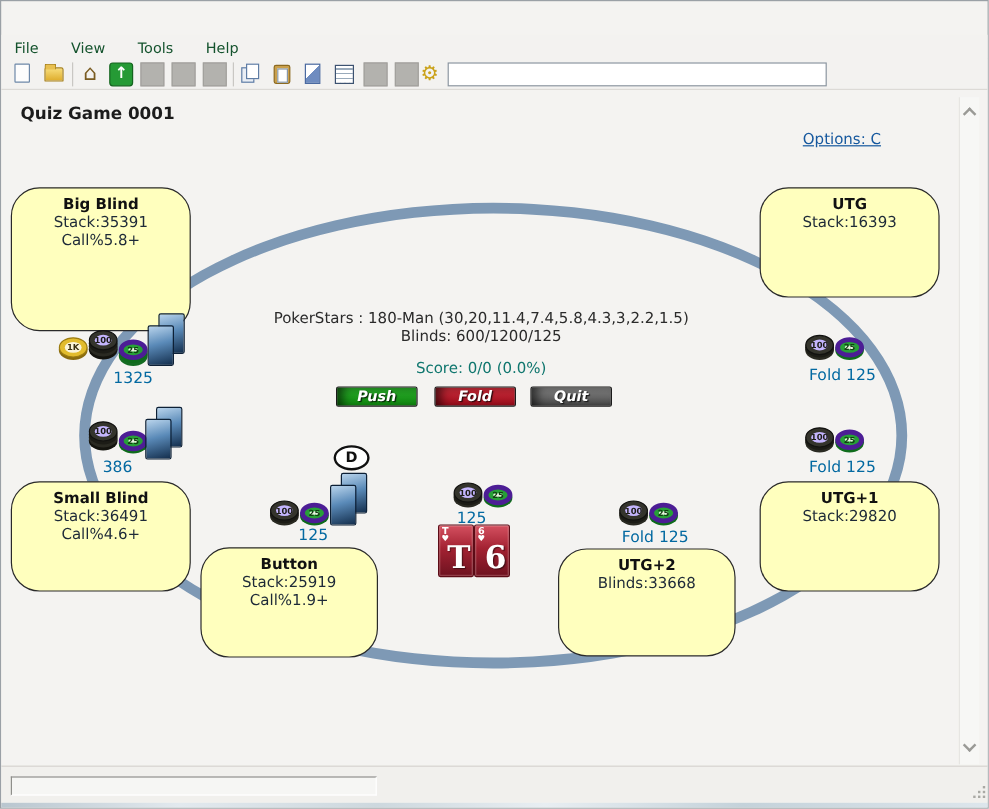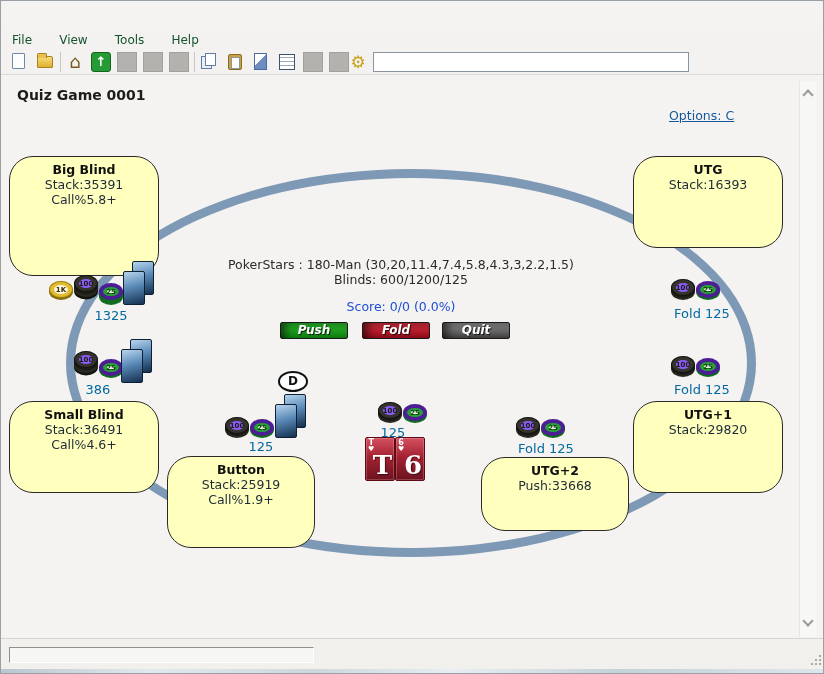--- a/index.html
+++ b/index.html
@@ -47,36 +47,36 @@
   
   .content{position:absolute;left:0;top:74px;width:824px;height:563px;background:#f4f3f1;}
   .heading{position:absolute;left:16px;top:12px;font-size:14px;font-weight:bold;color:#1c1c1c;}
   .optlink{position:absolute;left:668px;top:33px;font-size:12.5px;color:#16589e;text-decoration:underline;}
   .ring{position:absolute;left:65px;top:94px;width:690px;height:388px;border:9px solid #7e99b5;border-radius:50%;}
   
   .seat{position:absolute;background:#ffffbe;border:1px solid #2a2a2a;border-radius:24px;text-align:center;padding-top:5px;font-size:12.5px;color:#1e2a38;line-height:15px;}
   .seat .pname{font-weight:bold;color:#111;}
   
   .cinfo{position:absolute;left:120px;top:182px;width:560px;text-align:center;font-size:12.5px;color:#2b2b2b;line-height:15px;}
-  .cscore{position:absolute;left:120px;top:224px;width:560px;text-align:center;font-size:12.5px;color:#1d4ed8;}
+  .cscore{position:absolute;left:120px;top:224px;width:560px;text-align:center;font-size:12.5px;color:#0f766e;}
   .gbtn{position:absolute;top:247px;width:68px;height:17px;border:1px solid #1a1a1a;border-radius:2px;color:#fff;
     font-size:12px;font-weight:bold;font-style:italic;text-align:center;line-height:15px;
     text-shadow:1px 1px 1px rgba(0,0,0,.8);
     box-shadow:inset 10px 0 8px -5px rgba(0,0,0,.55), inset 0 9px 7px -6px rgba(0,0,0,.35);}
   .gbtn-push{left:279px;background:linear-gradient(#2fc22f,#0e7d0e);}
   .gbtn-fold{left:361px;background:linear-gradient(#e63242,#8e0a18);}
   .gbtn-quit{left:441px;background:linear-gradient(#969696,#404040);}
   
   .chiprow{position:absolute;display:flex;align-items:flex-start;}
   .chip{position:relative;width:24px;height:17px;border-radius:50%;margin-right:1px;}
   .chip .face{position:absolute;left:4px;top:3px;right:4px;bottom:3px;border-radius:50%;display:flex;align-items:center;justify-content:center;font-size:7px;font-weight:bold;}
   .chip-gold{background:#e2bc2e;border:1px solid #9c7c10;box-shadow:0 2px 0 #8a6c10;}
   .chip-gold .face{background:#fbf5da;color:#3a3010;}
   .chip-black{background:#34342c;border:1px solid #121210;box-shadow:0 2px 0 #1c1c16,0 4px 0 #2a2a22;}
-  .chip-black .face{background:#8b5cf6;color:#1c1c16;}
+  .chip-black .face{background:#c4b5fd;color:#1c1c16;}
   .chip-black.tall{box-shadow:0 2.5px 0 #1c1c16,0 5px 0 #2a2a22,0 7.5px 0 #14140e;}
   .chip-green{background:#27a037;border:4px solid #4c1d95;box-shadow:0 2px 0 #0f6c1c;}
   .chip-green .face{background:#e9f5df;color:#123f12;}
   .chip-green.tall{box-shadow:0 2.5px 0 #0f6c1c,0 5px 0 #156c22;}
   .betamt{position:absolute;width:90px;text-align:center;font-size:13px;color:#0369a1;}
   
   .cards{position:absolute;width:32px;height:46px;}
   .cardback{position:absolute;width:22px;height:34px;border-radius:2px;border:1px solid #0d2036;
     background:linear-gradient(165deg,#b9d4ec 0%,#5a8ab8 45%,#142f4e 100%);}
   .cardback.back{left:9px;top:0;}
@@ -177,23 +177,23 @@
     <div class="seat" style="left:8px;top:326px;width:150px;height:92px;">
       <div class="pname">Small Blind</div>
       <div>Stack:36491</div>
       <div>Call%4.6+</div>
     </div>
     <div class="seat" style="left:166px;top:381px;width:148px;height:92px;">
       <div class="pname">Button</div>
       <div>Stack:25919</div>
       <div>Call%1.9+</div>
     </div>
-    <div class="seat" style="left:480px;top:382px;width:148px;height:74px;">
+    <div class="seat" style="left:464px;top:382px;width:148px;height:90px;">
       <div class="pname">UTG+2</div>
-      <div>Push:33668</div>
+      <div>Blinds:33668</div>
       <div></div>
     </div>
     <div class="seat" style="left:632px;top:326px;width:150px;height:92px;">
       <div class="pname">UTG+1</div>
       <div>Stack:29820</div>
       <div></div>
     </div>
 
     <div class="cinfo">
       <span style="display:block">PokerStars : 180-Man (30,20,11.4,7.4,5.8,4.3,3,2.2,1.5)</span>

